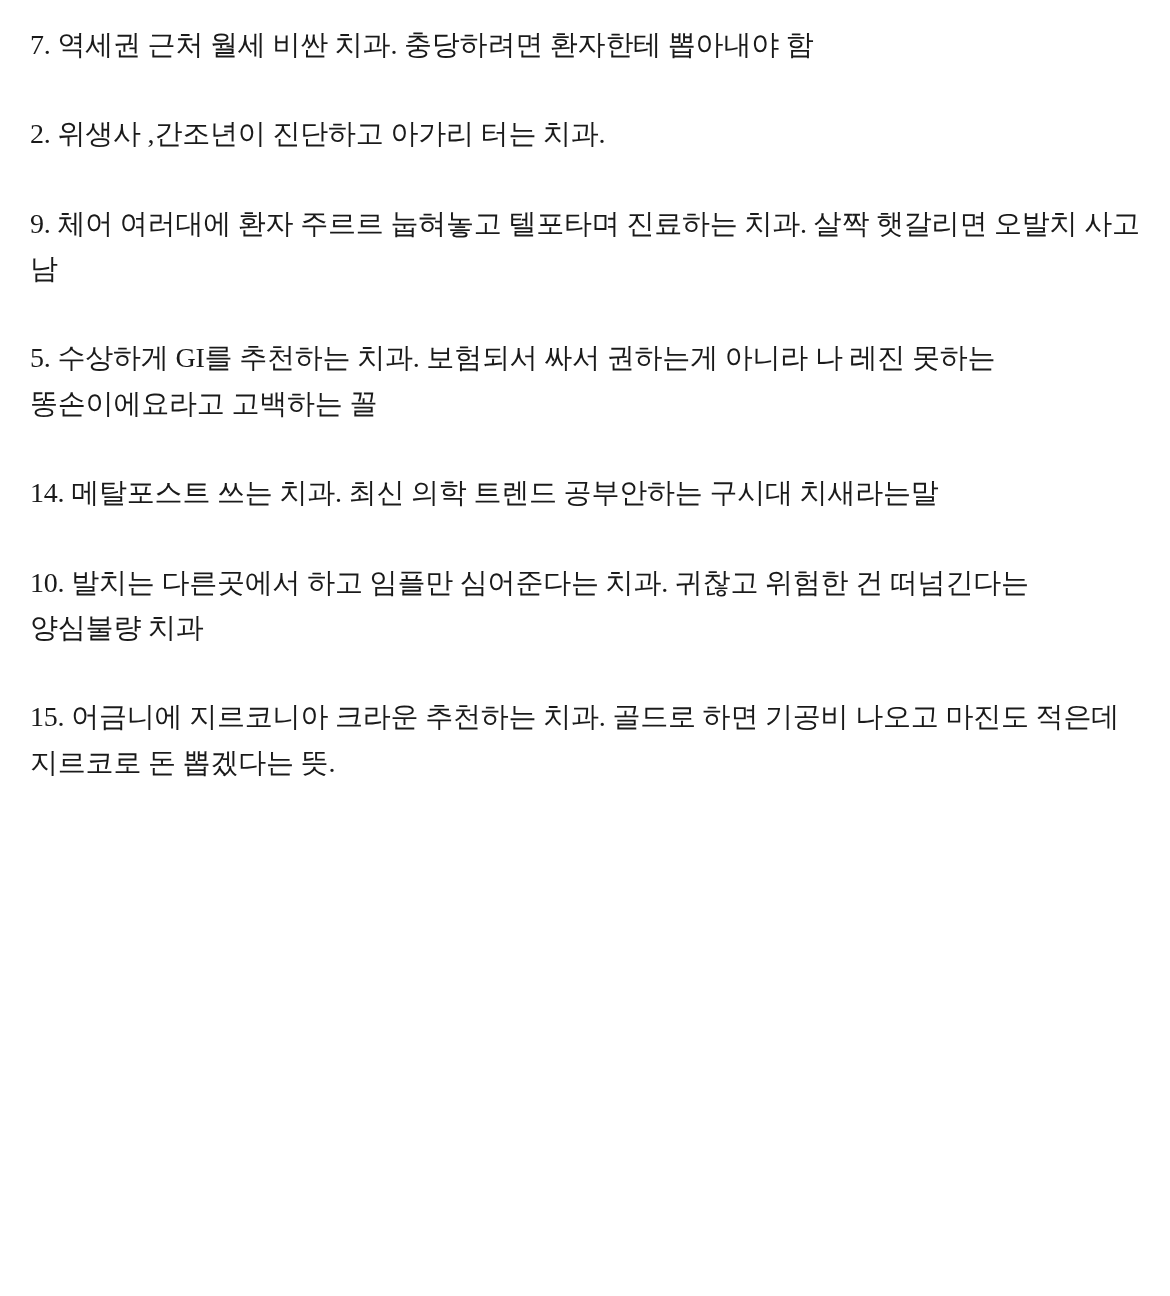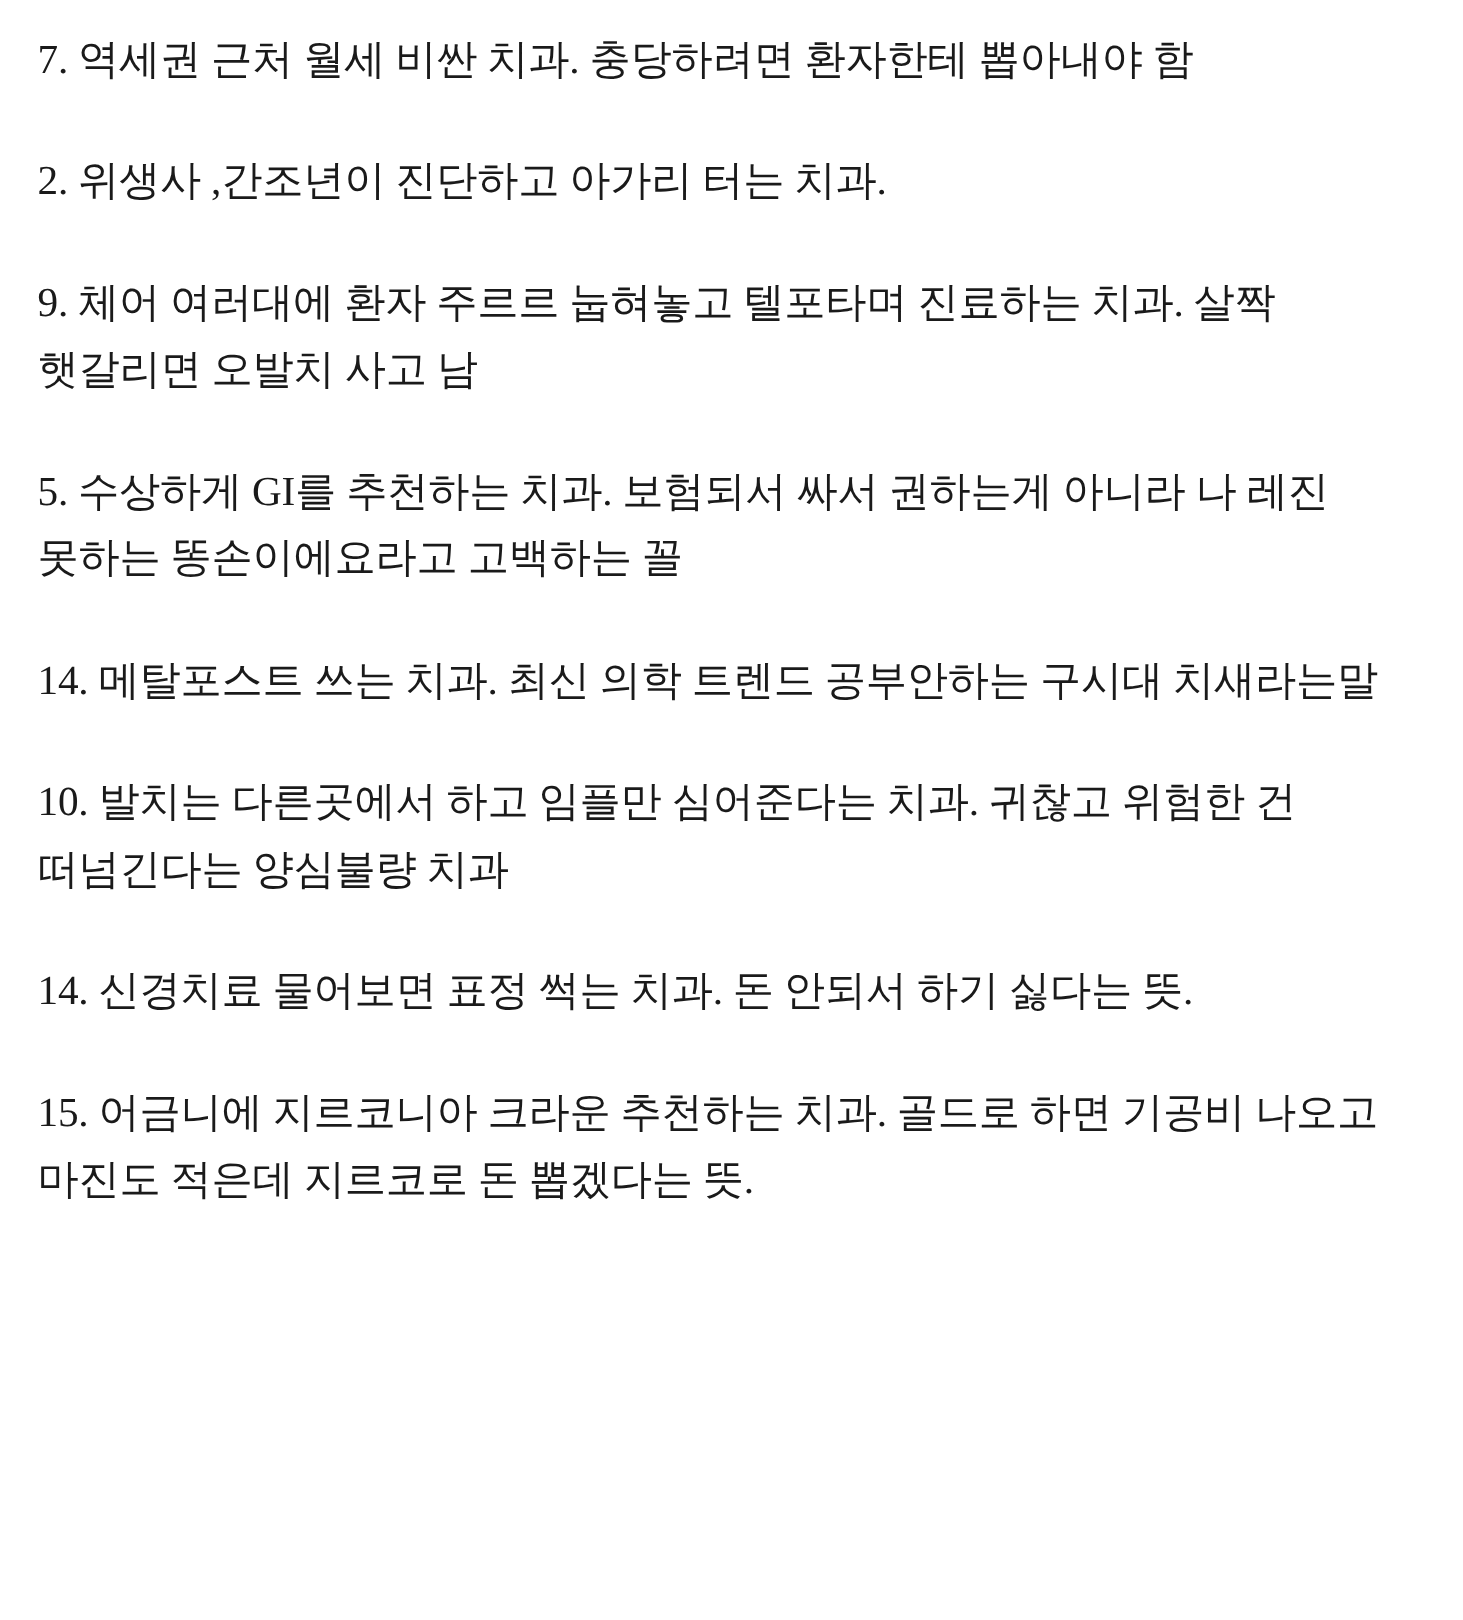--- a/index.html
+++ b/index.html
@@ -14,36 +14,35 @@
     color: #1a1a1a;
   }
   .doc {
     box-sizing: border-box;
     width: 1170px;
     min-height: 1296px;
     padding: 22px 30px 30px 30px;
     background: #ffffff;
   }
   .item {
-    font-size: 33px;
+    font-size: 28px;
     line-height: 1.62;
     letter-spacing: -0.2px;
     margin: 0 0 44px 0;
     word-break: keep-all;
     white-space: normal;
   }
   .item:last-child {
     margin-bottom: 0;
   }
 </style>
 </head>
 <body>
 
 <div class="doc">
   <p class="item">7. 역세권 근처 월세 비싼 치과. 충당하려면 환자한테 뽑아내야 함</p>
   <p class="item">2. 위생사 ,간조년이 진단하고 아가리 터는 치과.</p>
   <p class="item">9. 체어 여러대에 환자 주르르 눕혀놓고 텔포타며 진료하는 치과. 살짝 햇갈리면 오발치 사고 남</p>
   <p class="item">5. 수상하게 GI를 추천하는 치과. 보험되서 싸서 권하는게 아니라 나 레진 못하는 똥손이에요라고 고백하는 꼴</p>
   <p class="item">14. 메탈포스트 쓰는 치과. 최신 의학 트렌드 공부안하는 구시대 치새라는말</p>
   <p class="item">10. 발치는 다른곳에서 하고 임플만 심어준다는 치과. 귀찮고 위험한 건 떠넘긴다는 양심불량 치과</p>
-  <p class="item">14. 신경치료 물어보면 표정 썩는 치과. 돈 안되서 하기 싫다는 뜻.</p>
   <p class="item">15. 어금니에 지르코니아 크라운 추천하는 치과. 골드로 하면 기공비 나오고 마진도 적은데 지르코로 돈 뽑겠다는 뜻.</p>
 </div>
 
 </body></html>

